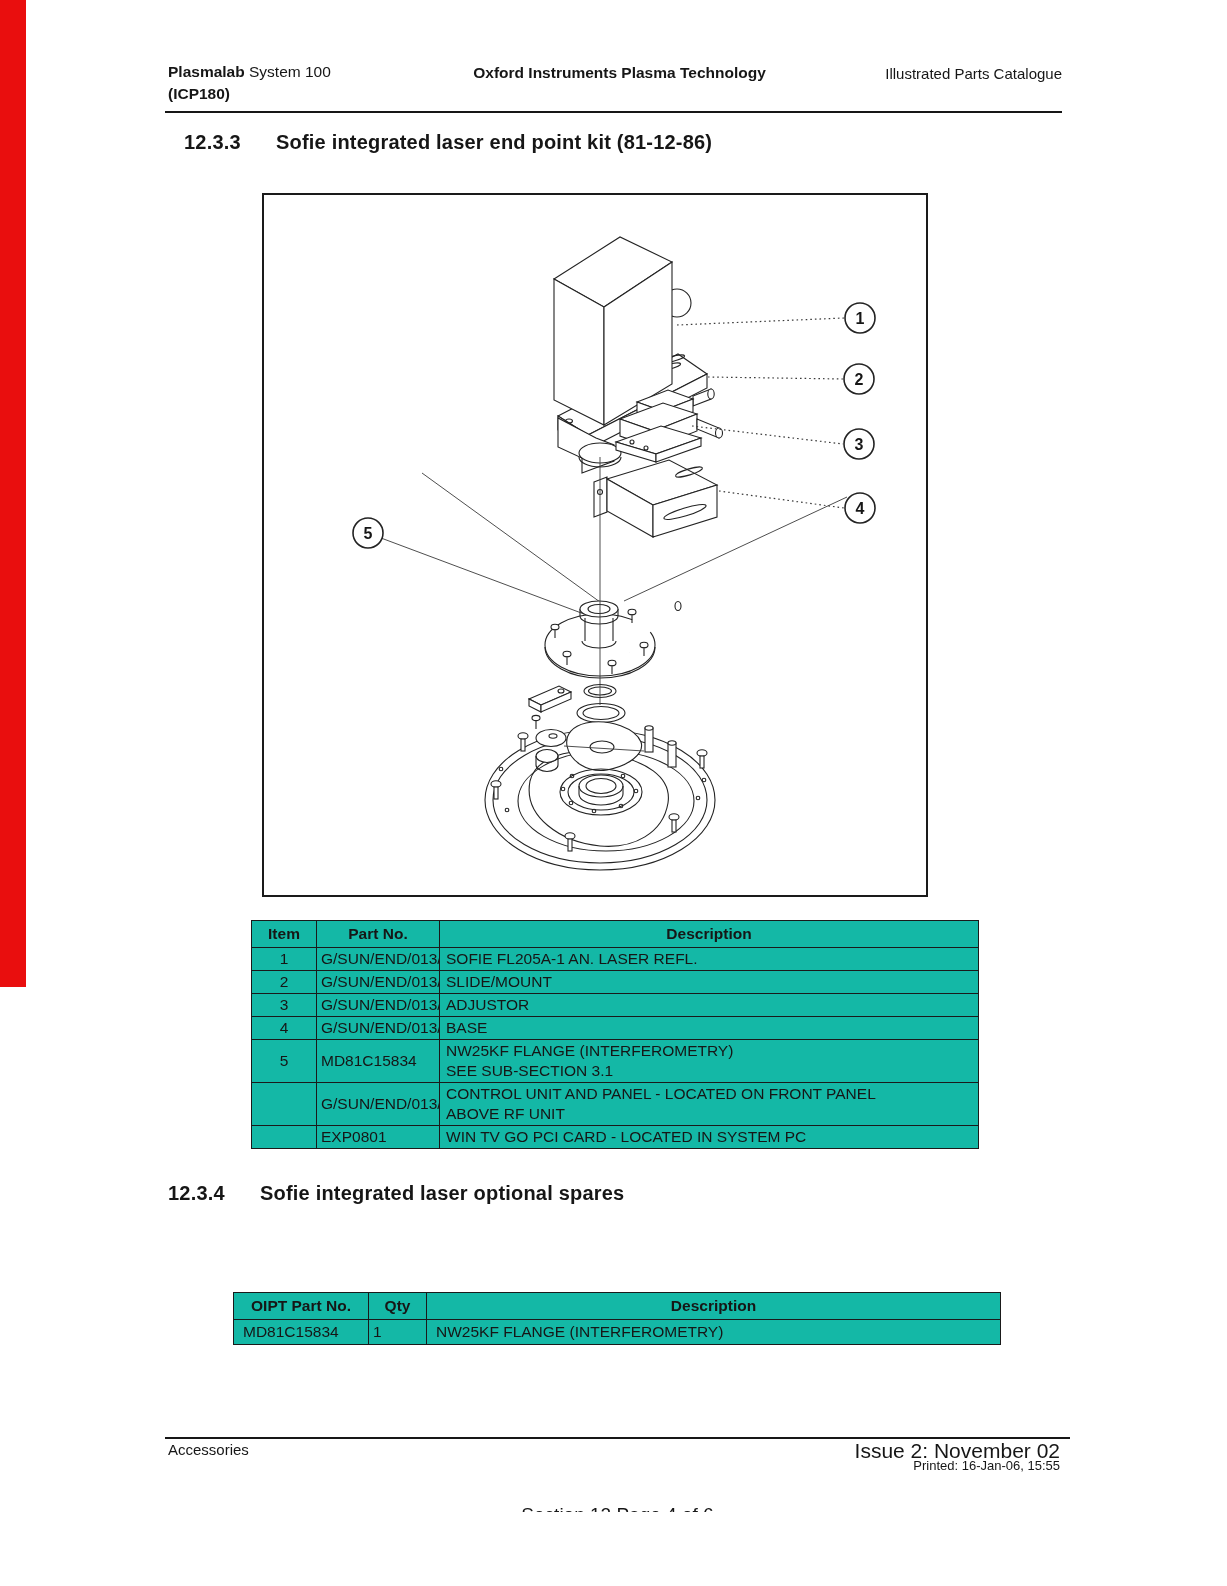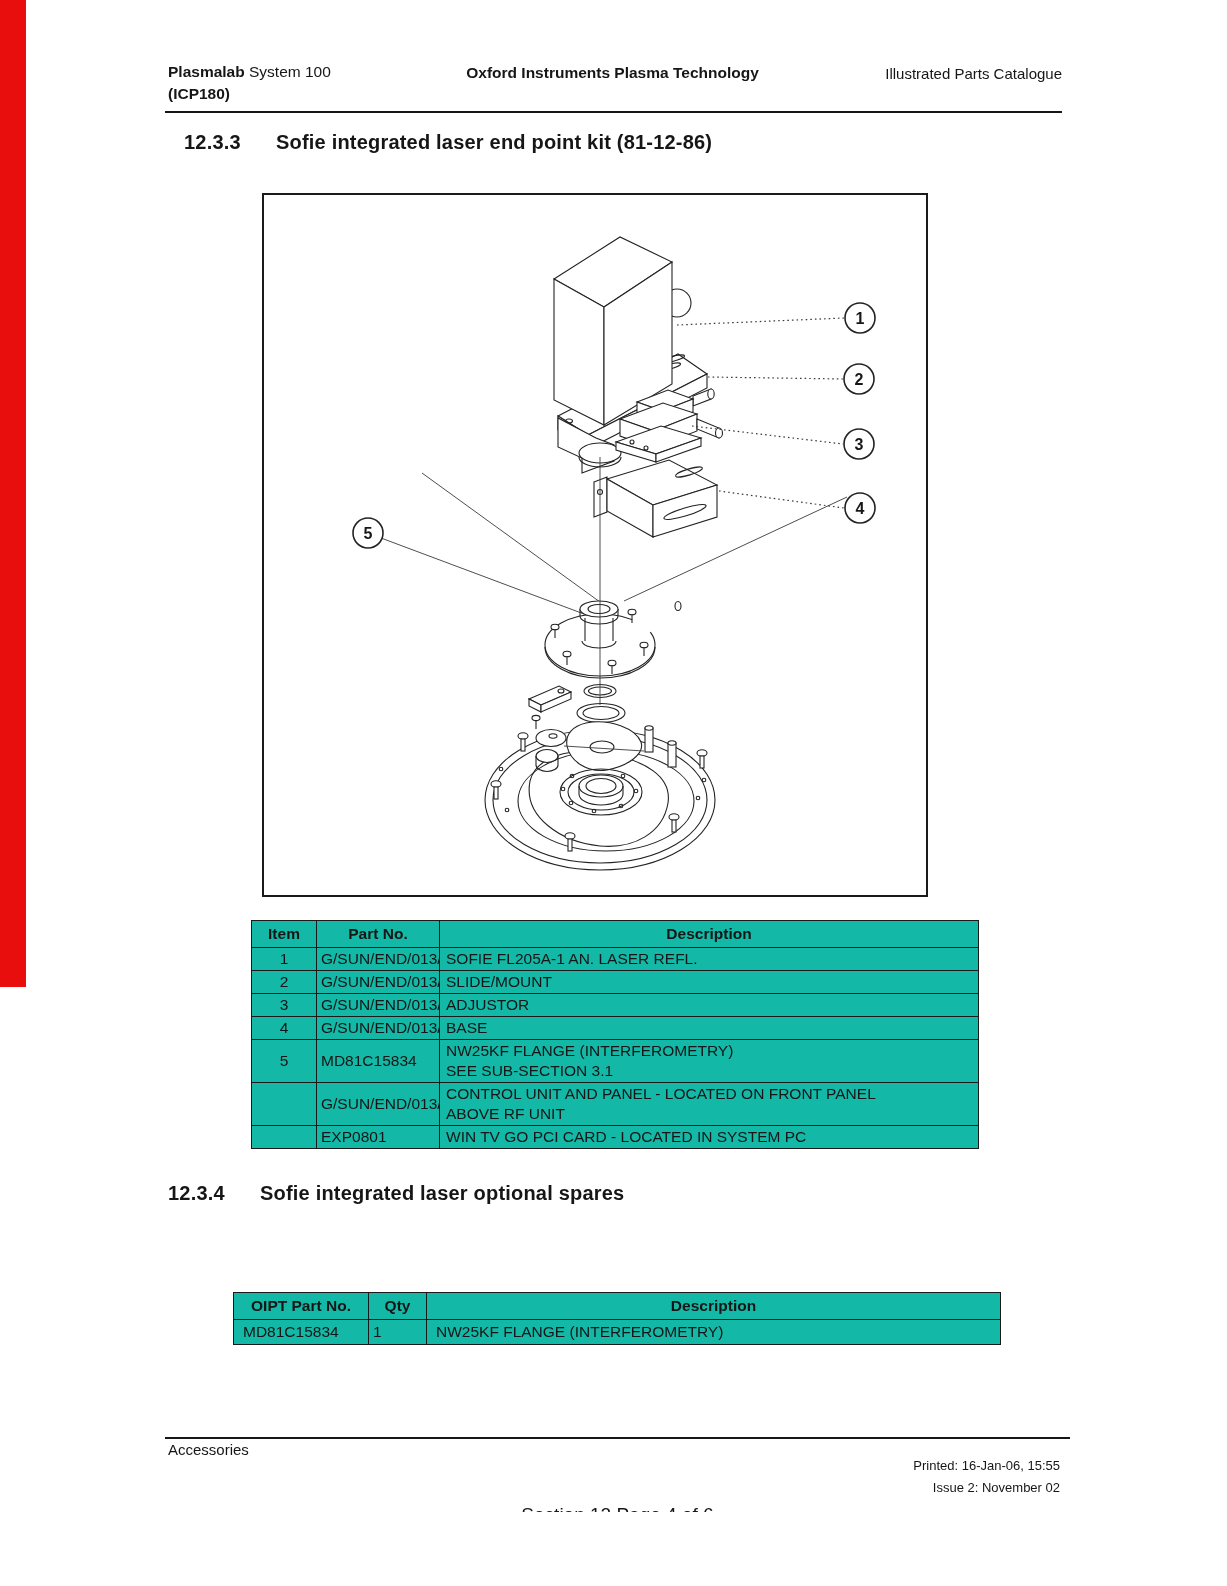--- a/index.html
+++ b/index.html
@@ -3,21 +3,21 @@
 <meta charset="utf-8">
 <style>
   html,body{margin:0;padding:0;background:#fff;}
   .page{position:relative;width:1227px;height:1512px;background:#ffffff;color:#161616;
         font-family:"Liberation Sans",sans-serif;overflow:hidden;}
   .red-bar{position:absolute;left:0;top:0;width:26px;height:987px;}
 
   
   .hdr-left{position:absolute;left:168px;top:61px;font-size:15.5px;line-height:22px;}
   .b{font-weight:bold;}
-  .hdr-center{position:absolute;left:164px;top:64px;width:897px;text-align:center;
+  .hdr-center{position:absolute;left:171px;top:64px;width:897px;text-align:center;
               font-weight:bold;font-size:15.5px;}
   .hdr-right{position:absolute;top:65px;right:165px;font-size:15px;}
   .rule{position:absolute;background:#161616;height:2px;}
   .hdr-rule{left:165px;top:111px;width:897px;}
 
   
   .h1{position:absolute;left:168px;font-size:20px;font-weight:bold;letter-spacing:.2px;white-space:nowrap;}
   .h1 .num{display:inline-block;width:92px;}
   #h-kit{top:131px;margin-left:16px;}
   #h-spares{top:1182px;}
@@ -44,21 +44,21 @@
   .t1 td:nth-child(3){padding-left:6px;}
   .t2{left:233px;top:1247px;width:767px;margin-top:45px;}
   .t2 td{height:22px;}
   .t2 td:first-child{padding-left:9px;}
   .t2 th:nth-child(2),.t2 td:nth-child(2){}
   .t2 td:nth-child(3){padding-left:9px;}
 
   
   .ftr-rule{left:165px;top:1437px;width:905px;}
   .ftr-left{position:absolute;left:168px;top:1441px;font-size:15px;}
-  .ftr-issue{position:absolute;right:167px;top:1439px;font-size:13px;margin-top:41px;}
+  .ftr-issue{position:absolute;right:167px;top:1439px;font-size:21px;}
   .ftr-printed{position:absolute;right:167px;top:1458px;font-size:13px;}
   .ftr-page{position:absolute;left:165px;top:1504px;width:905px;text-align:center;font-size:19px;}
 </style>
 </head>
 <body>
 
 <div class="page">
 
   <div class="red-bar" style="background: rgb(233, 14, 14);"></div>
 

